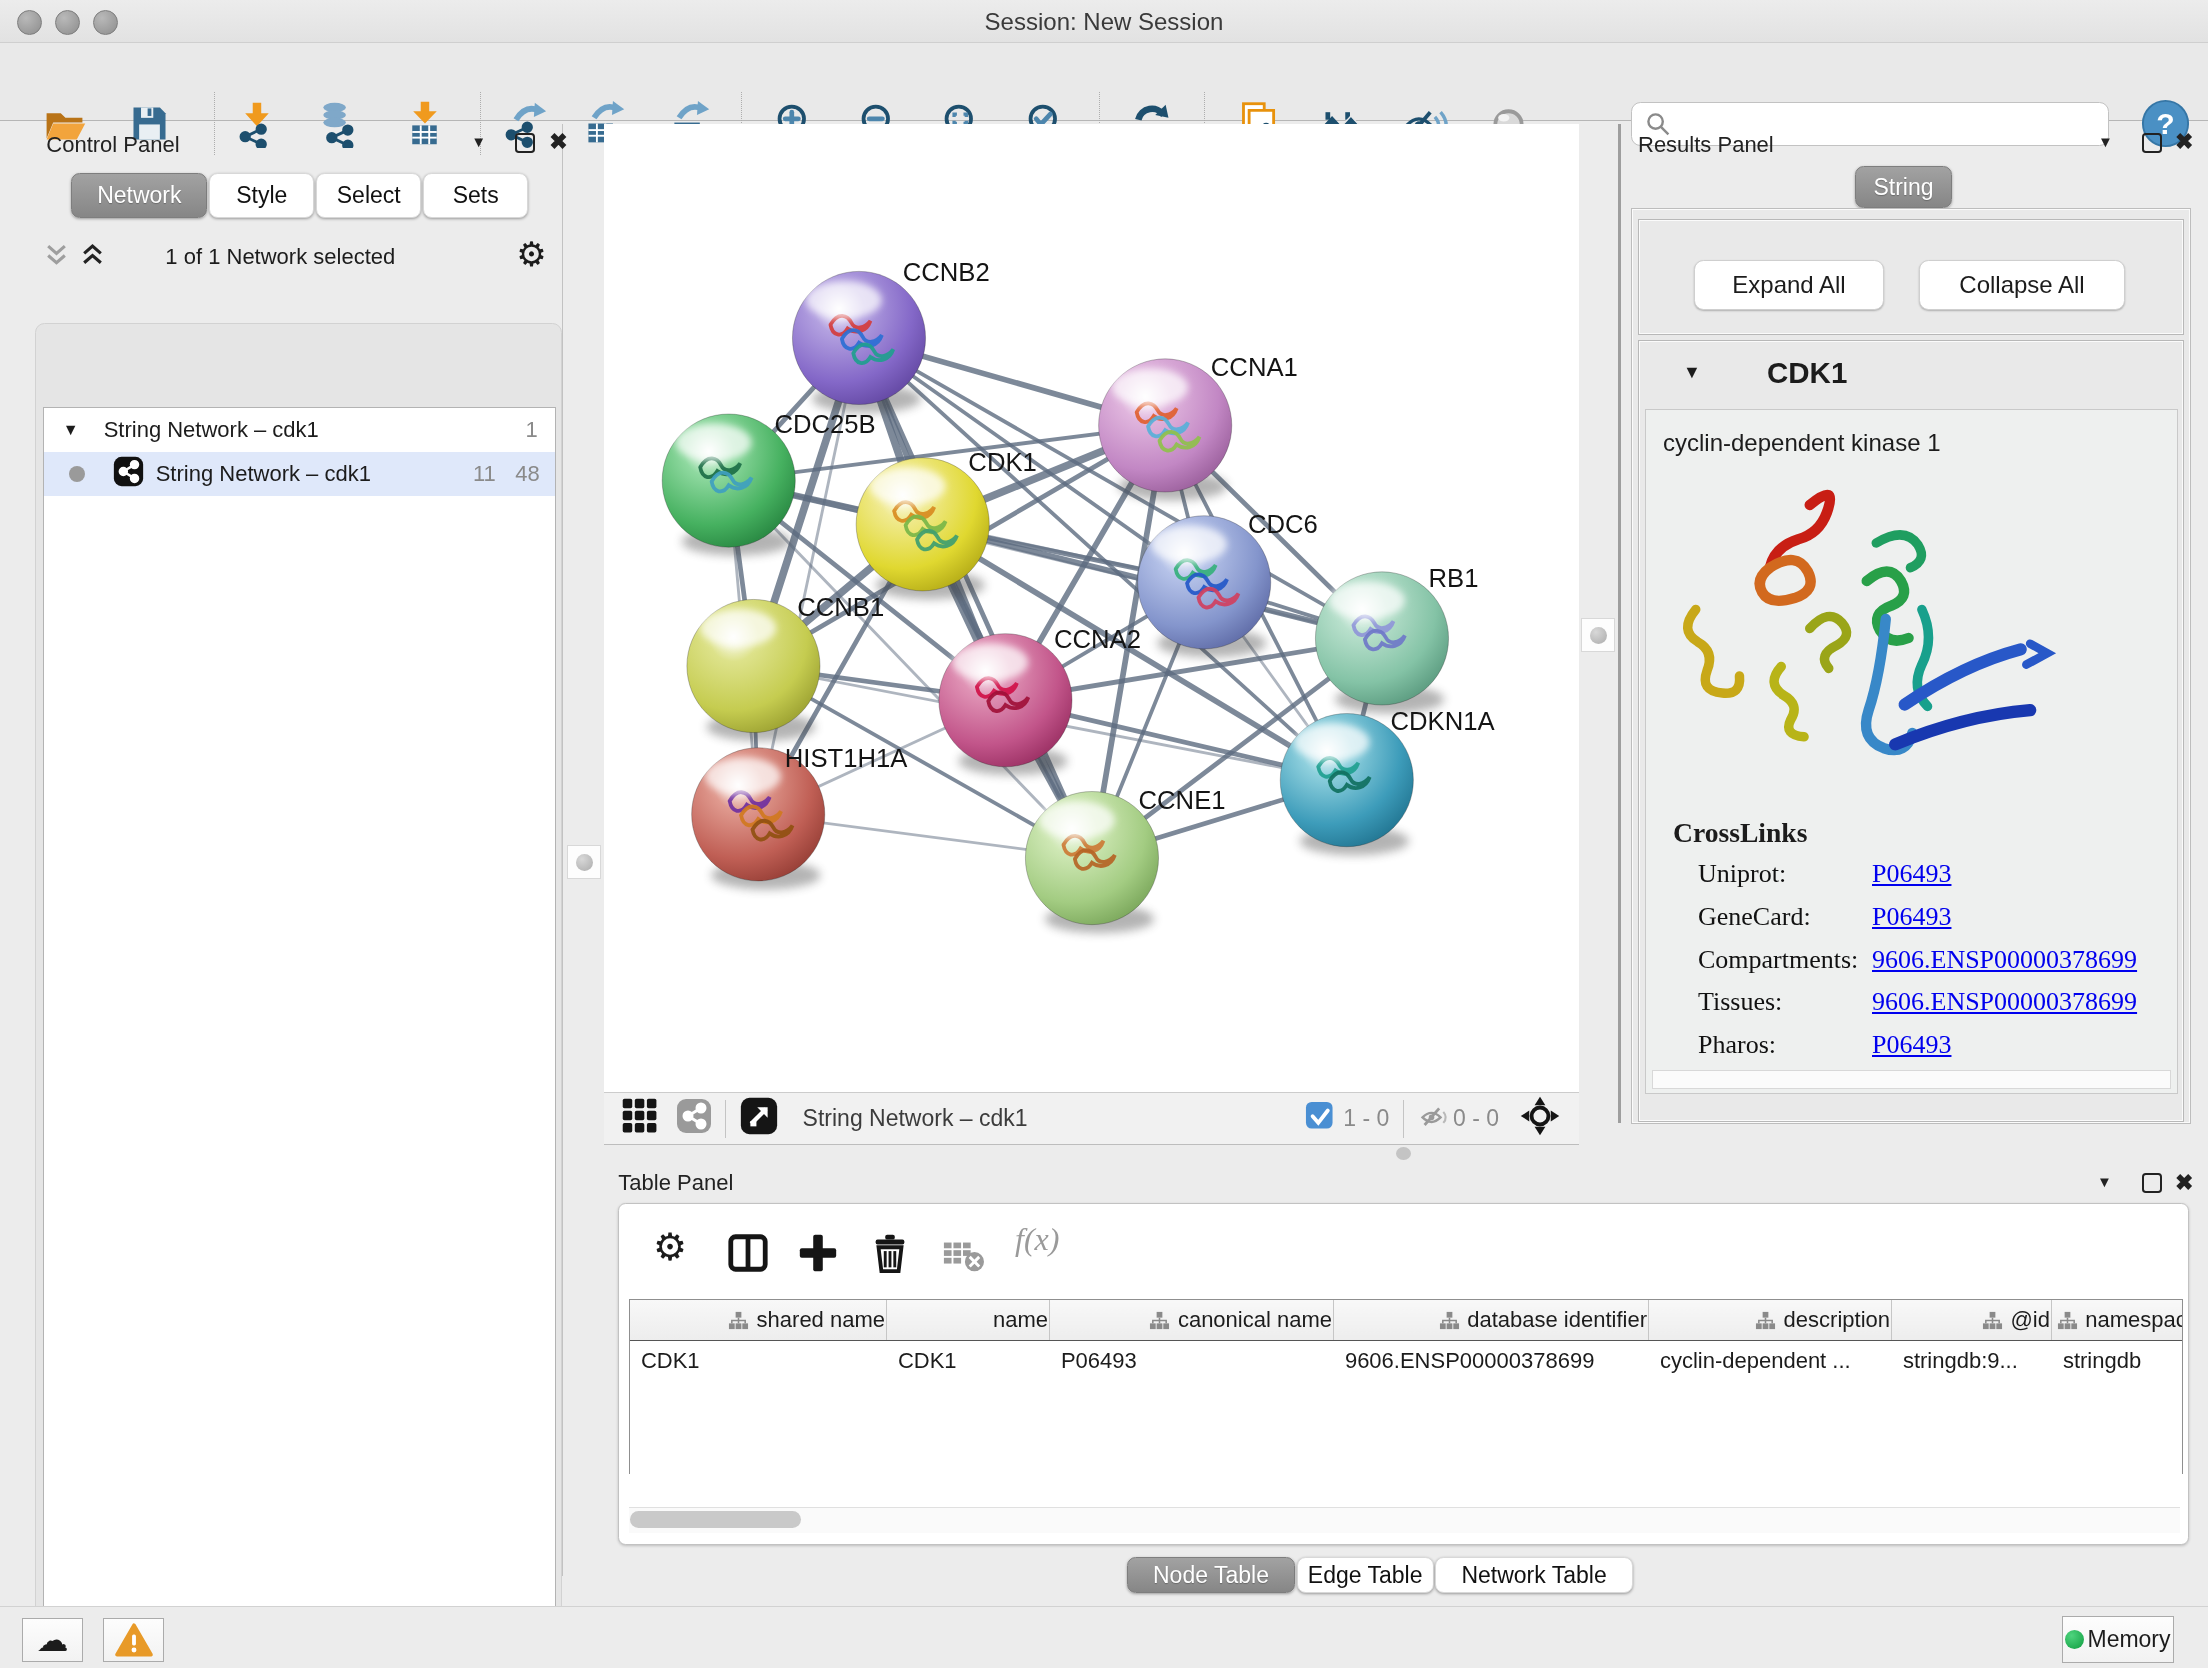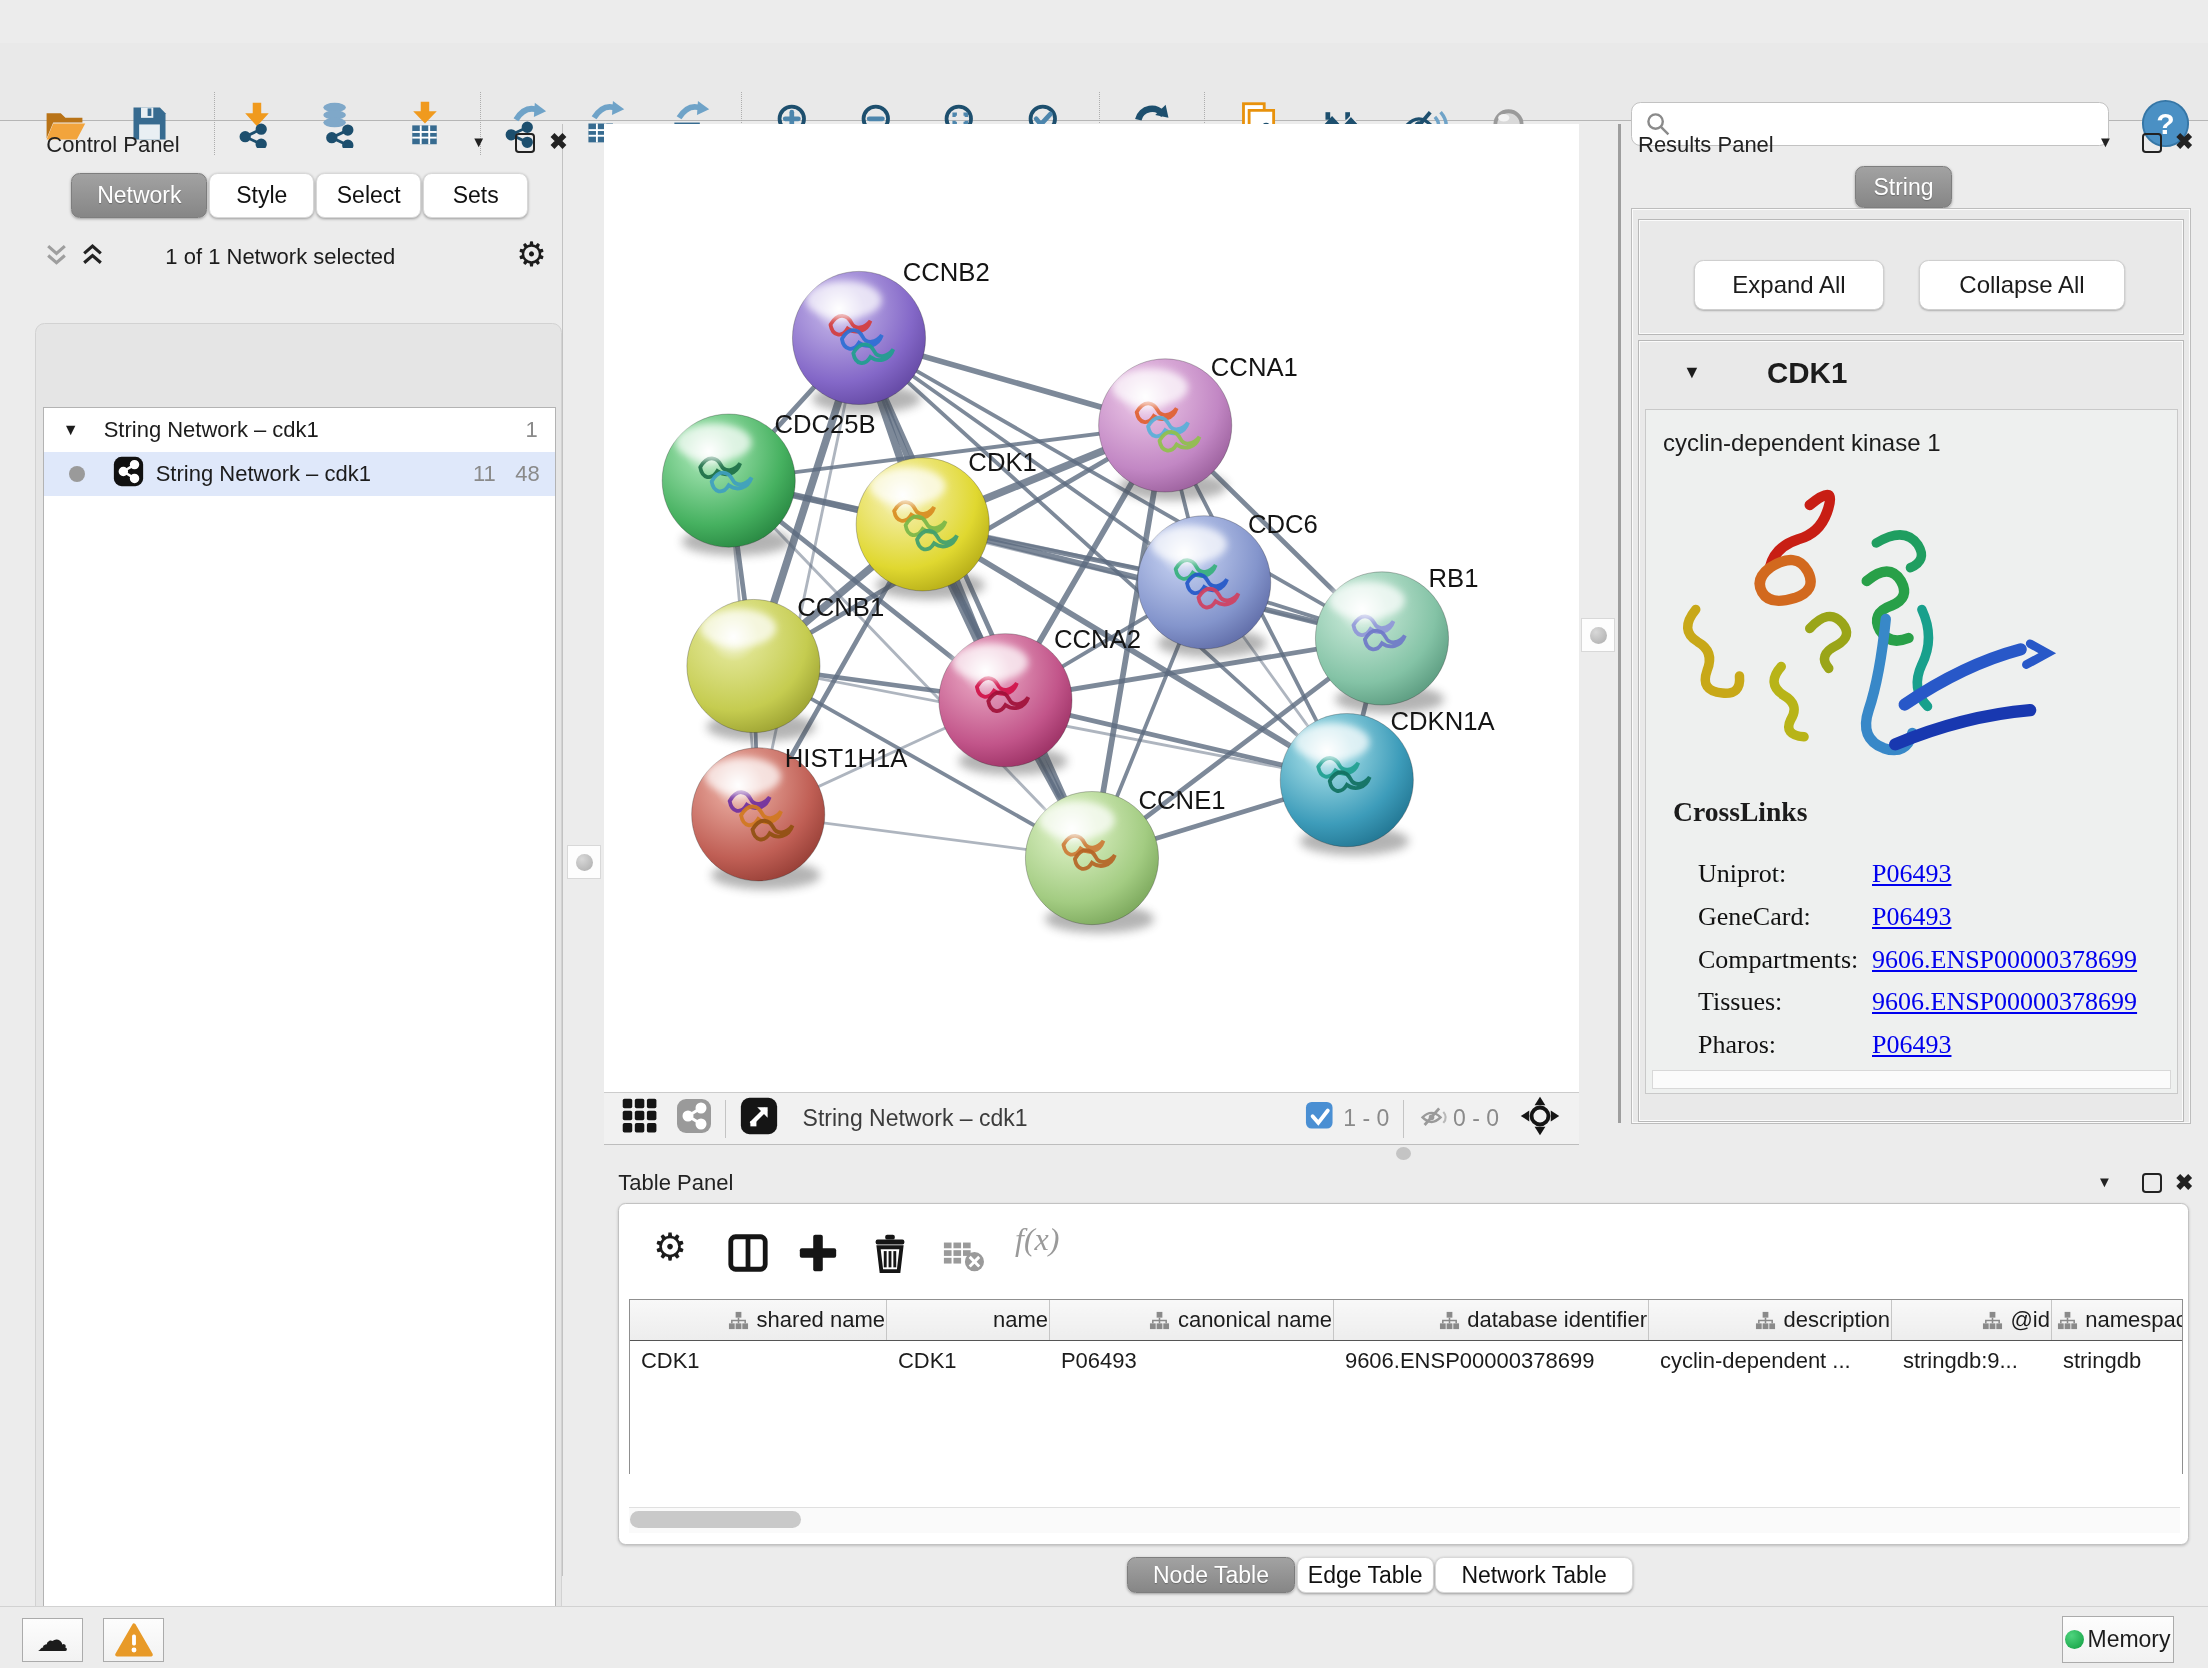--- a/index.html
+++ b/index.html
@@ -77,20 +77,26 @@
   .sb-btn{position:absolute;top:10.5px;height:42px;background:linear-gradient(#fdfdfd,#f2f2f2);
           border:1px solid #ababab;display:flex;align-items:center;justify-content:center;}
   #memory-btn{left:2062px;top:8.6px;width:110px;height:45px;font-size:23px;gap:3px;}
   .green-dot{width:19px;height:19px;border-radius:50%;background:radial-gradient(circle at 35% 30%,#4ed47e,#0f9c3f);}
 </style>
 </head>
 <body>
 
 <div id="app">
 
+  <div id="titlebar" class="abs">
+    <span class="tl" style="left:17px"></span>
+    <span class="tl" style="left:55px"></span>
+    <span class="tl" style="left:93px"></span>
+    <div id="win-title">Session: New Session</div>
+  </div>
 
   <div id="toolbar" class="abs">
     <span class="tbi" style="left:39px">
       <svg width="49" height="49" viewBox="0 0 52 52">
           <path d="M7 15 h15 l5 5 h18 v5 H14 L7 42 Z" fill="#b97317"></path>
           <path d="M14 26 h34 l-9 17 H7 Z" fill="#f2a43c"></path>
         </svg>
       </span>
     <span class="tbi" style="left:124px">
       <svg width="49" height="49" viewBox="0 0 52 52">
@@ -637,21 +643,21 @@
         <path d="M150 170 q20 -22 34 -6 q12 14 -6 24 q-20 10 -8 24" stroke="#9aa518" stroke-width="10"></path>
         <path d="M210 120 q24 -20 36 0 q10 18 -10 26 q-22 8 -12 26 q10 16 30 8" stroke="#28a048" stroke-width="11"></path>
         <path d="M220 80 q30 -18 44 2 q10 16 -8 24" stroke="#1f9e60" stroke-width="10"></path>
         <path d="M268 150 q14 30 0 58 q-12 26 6 44" stroke="#18a08c" stroke-width="10"></path>
         <path d="M230 160 q-6 60 -18 96 q-10 30 16 40 q24 8 30 -16" stroke="#3888c8" stroke-width="11"></path>
         <path d="M250 250 q62 -42 122 -58" stroke="#2858c8" stroke-width="13"></path>
         <path d="M240 292 q72 -30 142 -36" stroke="#1838b0" stroke-width="13"></path>
         <path d="M382 186 l18 10 -22 12" stroke="#2858c8" stroke-width="9"></path>
       </g>
     </svg>
-    <div class="abs xl-serif" style="left:27px;top:386px;font-size:27.6px;font-weight:bold">CrossLinks</div>
+    <div class="abs xl-serif" style="left:27px;top:407px;font-size:27.6px;font-weight:bold">CrossLinks</div>
     <div id="xl-rows" class="abs xl-serif" style="left:0;top:449px;width:529px;height:228px">
         <div class="xl-row xl-serif" style="top: 0px;"><span>Uniprot:</span><a href="#">P06493</a></div>
         <div class="xl-row xl-serif" style="top: 43px; text-align: right;"><span>GeneCard:</span><a href="#">P06493</a></div>
         <div class="xl-row xl-serif" style="top: 86px;"><span>Compartments:</span><a href="#">9606.ENSP00000378699</a></div>
         <div class="xl-row xl-serif" style="top: 128px;"><span>Tissues:</span><a href="#">9606.ENSP00000378699</a></div>
         <div class="xl-row xl-serif" style="top: 171px;"><span>Pharos:</span><a href="#">P06493</a></div>
       </div>
     <div class="abs" style="left:5.7px;bottom:3.8px;width:517px;height:17px;background:#fbfbfb;border:1px solid #d8d8d8"></div>
   </div>
 

